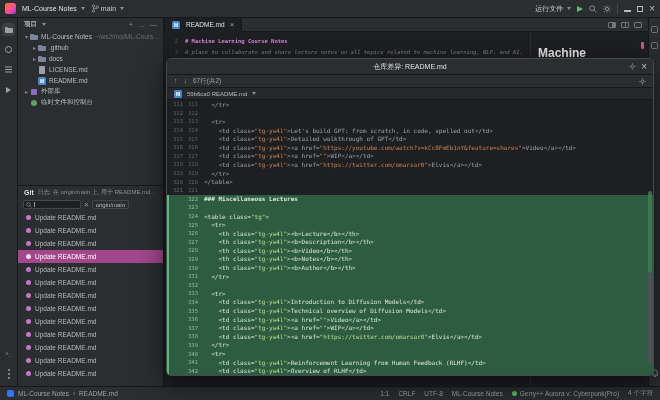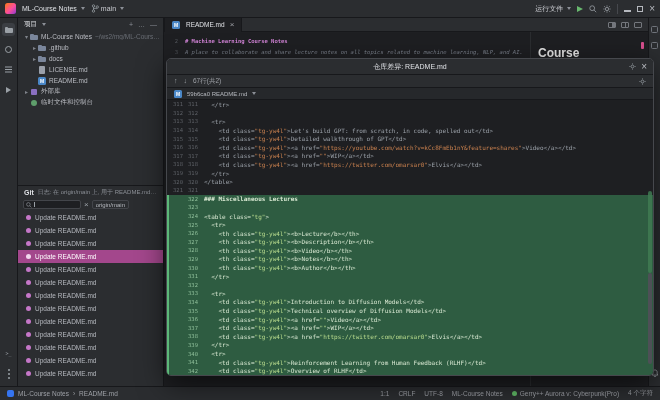--- a/index.html
+++ b/index.html
@@ -358,21 +358,21 @@
     <div class="editor-body">
       <div class="eline">
         <span class="enum">2</span>
         <span class="ecode heading mono"># Machine Learning Course Notes</span>
       </div>
       <div class="eline">
         <span class="enum">3</span>
         <span class="ecode body mono">A place to collaborate and share lecture notes on all topics related to machine learning, NLP, and AI.</span>
       </div>
       <span class="pv-div"></span>
-      <span class="pv-head">Course</span>
+      <span class="pv-head">Machine</span>
       <span class="err-mark"></span>
     </div>
   </div>
 
   <div class="rightstrip">
     <span class="rs-sq"></span>
     <span class="rs-sq"></span>
     <svg class="rs-bell" width="8" height="9" viewBox="0 0 10 11">
         <path d="M5 1 C3 1 2.3 2.5 2.3 4 L2.3 6 L1.5 7.5 L8.5 7.5 L7.7 6 L7.7 4 C7.7 2.5 7 1 5 1 Z" fill="none" stroke="#9aa0a6"></path>
         <path d="M4 8.5 a1 1 0 0 0 2 0" fill="none" stroke="#9aa0a6"></path>

